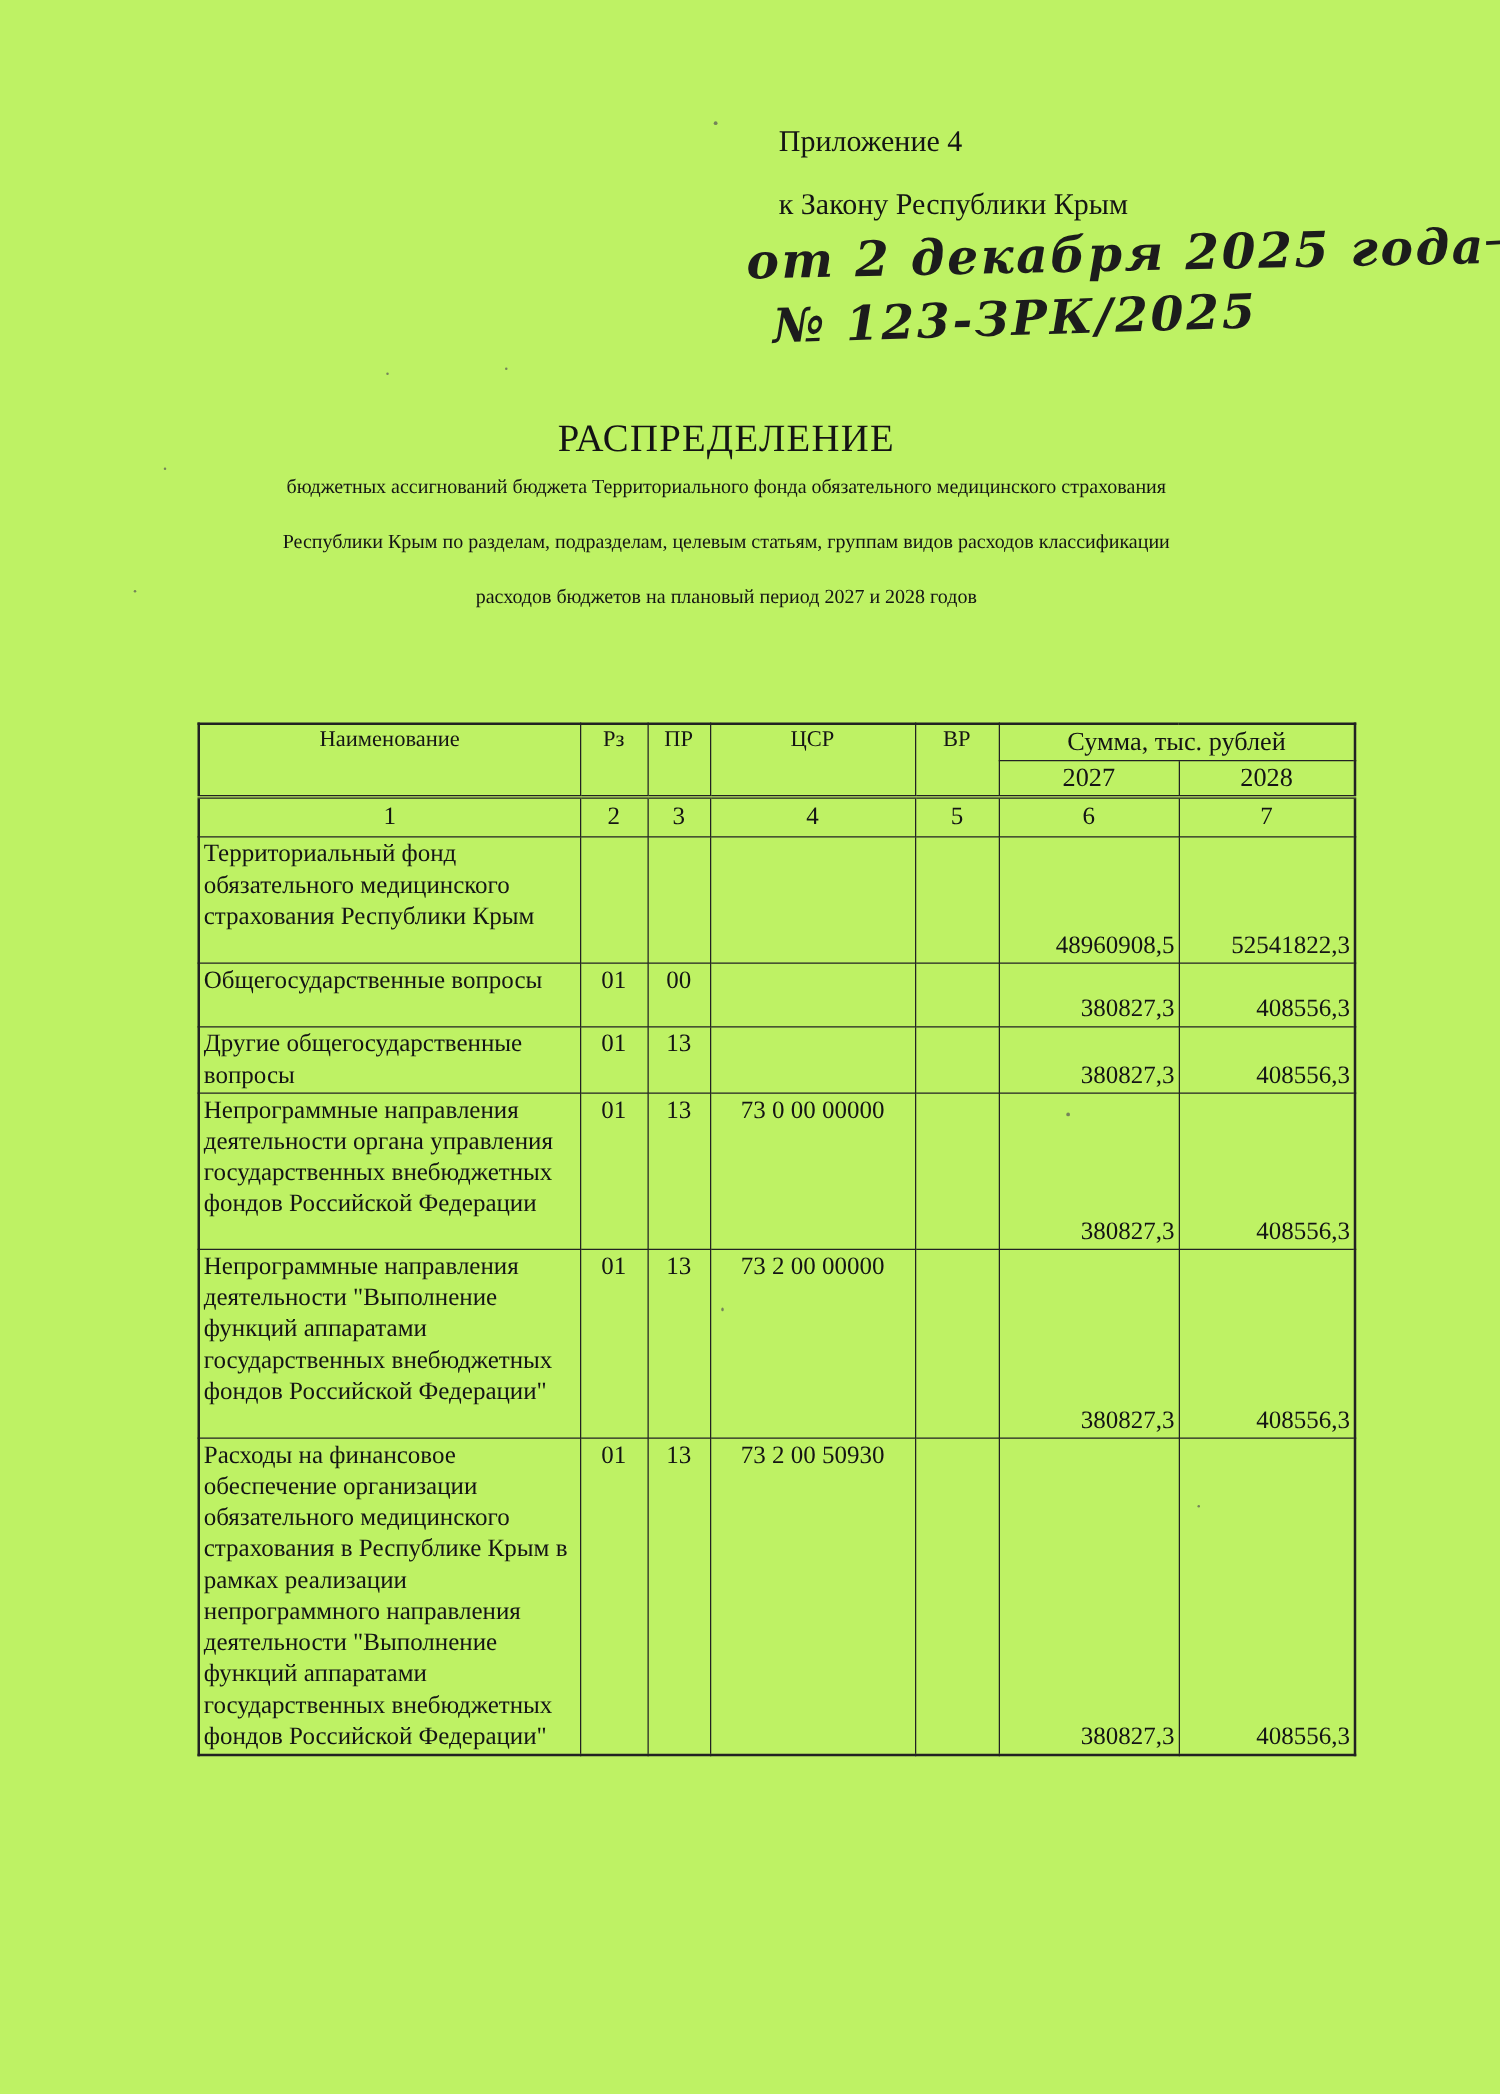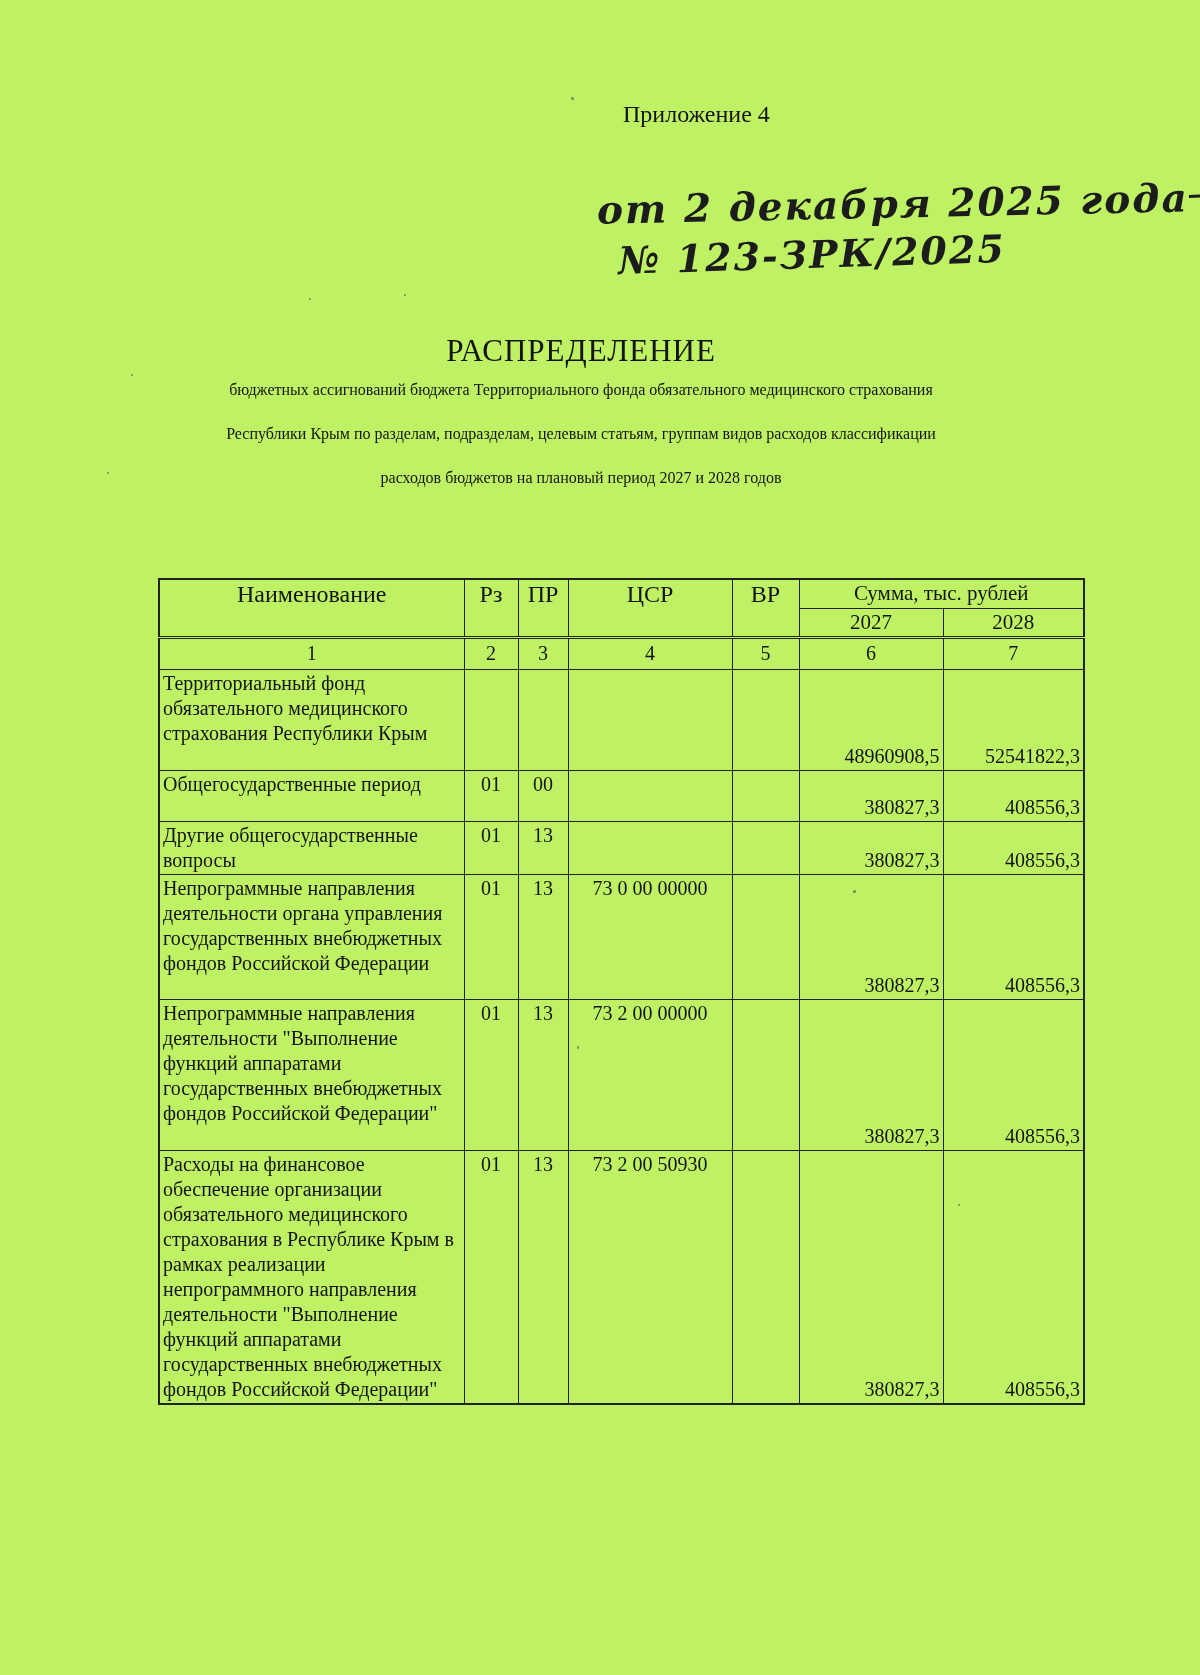--- a/index.html
+++ b/index.html
@@ -40,41 +40,42 @@
     border-collapse:collapse;table-layout:fixed;
     font-size:20px;
   }
   .budget-table td,.budget-table th{
     border:1px solid #222;
     padding:1px 3px;
     font-weight:normal;
     overflow:hidden;
   }
   .budget-table{border:2px solid #222;}
-  .hdr{vertical-align:top;text-align:center;font-size:24px;padding-top:3px;}
+  .hdr{vertical-align:top;text-align:center;font-size:18px;padding-top:3px;}
   .hdr-sum{text-align:center;font-size:21px;vertical-align:middle;margin-top:12px;}
   .hdr-year{text-align:center;font-size:21px;}
   .num-row td{
     border-top:3px double #222;
     text-align:center;height:28px;font-size:20px;
   }
   .row-name{vertical-align:top;text-align:left;line-height:25px;padding-left:3px;}
   .row-code{vertical-align:top;text-align:center;line-height:25px;}
   .row-sum{vertical-align:bottom;text-align:right;padding-right:5px;padding-bottom:1px;line-height:25px;}
   tr.bold-row td{font-weight:normal;}
   
   .speck{position:absolute;background:#555;border-radius:50%;opacity:.7;}
 </style>
 </head>
 <body>
 
 <div class="page">
 
   <div class="appendix-block">
     <div class="appendix-line">Приложение 4</div>
+    <div class="appendix-line">к Закону Республики Крым</div>
   </div>
   <div class="handwriting hw-line1"><span>от 2 декабря 2025 года</span><span class="hw-flourish"></span></div>
   <div class="handwriting hw-line2">№ 123-ЗРК/2025</div>
 
   <div class="title-block">
     <div class="doc-heading">РАСПРЕДЕЛЕНИЕ</div>
     <div class="doc-subtitle">бюджетных ассигнований бюджета Территориального фонда обязательного медицинского страхования Республики Крым по разделам, подразделам, целевым статьям, группам видов расходов классификации расходов бюджетов на плановый период 2027 и 2028 годов</div>
   </div>
 
   <table class="budget-table">
@@ -113,21 +114,21 @@
       <tr class="bold-row" style="height:101px">
         <td class="row-name">Территориальный фонд обязательного медицинского страхования Республики Крым</td>
         <td class="row-code"></td>
         <td class="row-code"></td>
         <td class="row-code"></td>
         <td class="row-code"></td>
         <td class="row-sum">48960908,5</td>
         <td class="row-sum">52541822,3</td>
       </tr>
       <tr style="height:51px">
-        <td class="row-name">Общегосударственные период</td>
+        <td class="row-name">Общегосударственные вопросы</td>
         <td class="row-code">01</td>
         <td class="row-code">00</td>
         <td class="row-code"></td>
         <td class="row-code"></td>
         <td class="row-sum">380827,3</td>
         <td class="row-sum">408556,3</td>
       </tr>
       <tr style="height:50px">
         <td class="row-name">Другие общегосударственные вопросы</td>
         <td class="row-code">01</td>

